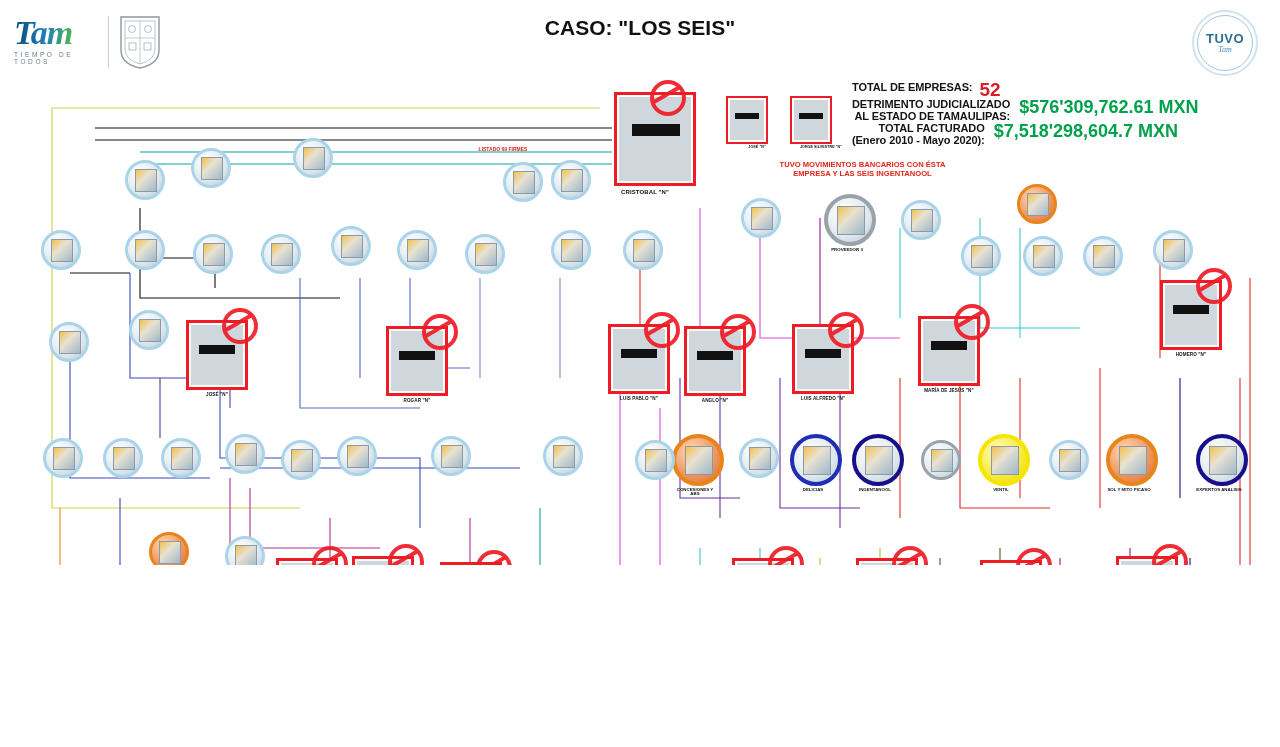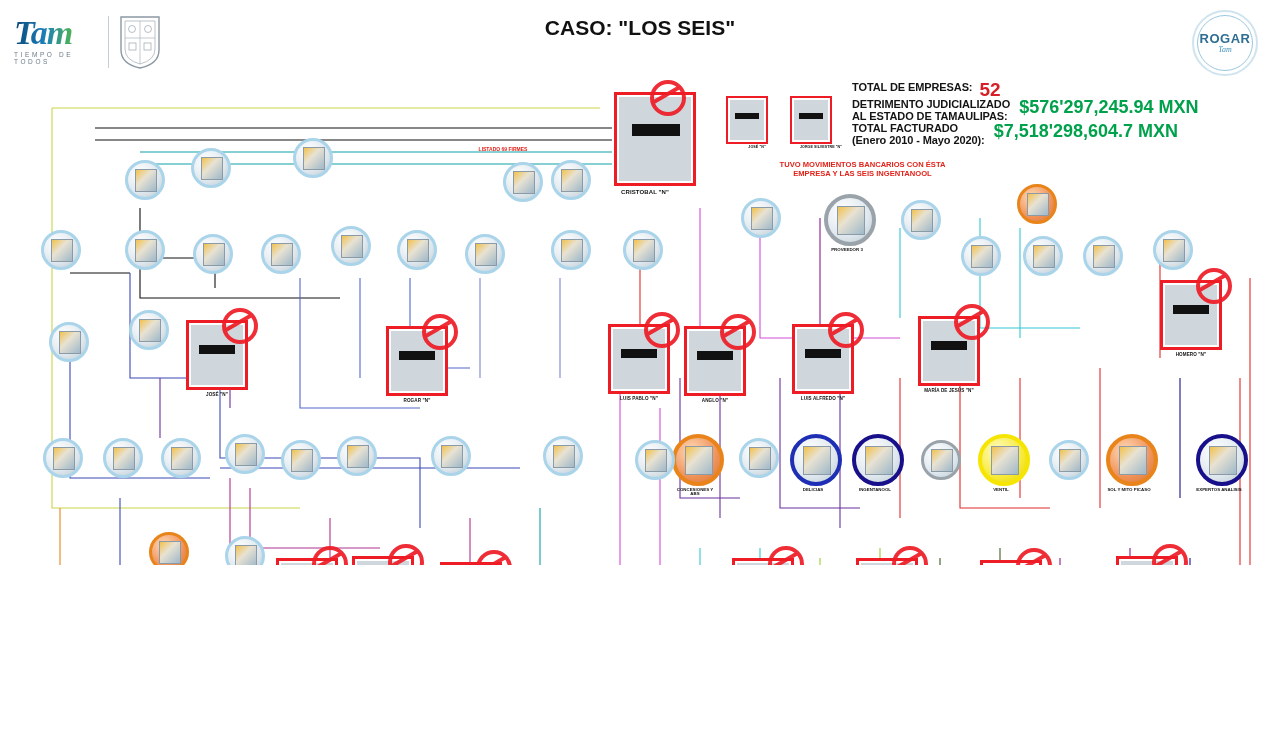--- a/index.html
+++ b/index.html
@@ -20,21 +20,21 @@
   .title2{font-size:21px;font-weight:bold;color:#111;margin-top:2px;}
 
   .uife{position:absolute;right:22px;top:10px;width:62px;height:62px;border-radius:50%;
         border:2px solid #cfe4ef;background:#fff;display:flex;align-items:center;justify-content:center;flex-direction:column;}
   .uife-ring{width:54px;height:54px;border-radius:50%;border:1px solid #9cc7de;display:flex;align-items:center;justify-content:center;flex-direction:column;}
   .uife-t{font-size:13px;font-weight:bold;color:#2e6e92;letter-spacing:.5px;line-height:12px;}
   .uife-tam{font-family:"Liberation Serif",serif;font-style:italic;font-size:8px;color:#3f93b9;}
 
   
   .stats{position:absolute;left:852px;top:82px;width:400px;}
-  .srow{display:flex;align-items:flex-start;margin-bottom:1px;}
+  .srow{display:flex;align-items:flex-start;margin-bottom:1px;text-align:right;}
   .slabel{font-size:11px;font-weight:bold;color:#141414;line-height:11.5px;letter-spacing:-.1px;}
   .sval-red{font-size:19px;font-weight:bold;color:#d61f26;margin-left:7px;line-height:16px;}
   .sval-green{font-size:18px;font-weight:bold;color:#00a14b;margin-left:9px;line-height:17px;white-space:nowrap;}
 
   .note-red{position:absolute;left:745px;top:160px;width:235px;text-align:center;
             font-size:7.6px;font-weight:bold;color:#e2231a;line-height:9px;}
 
   
   .canvas{position:absolute;left:0;top:78px;width:1280px;height:669px;}
   svg.wires{position:absolute;left:0;top:0;width:1280px;height:669px;}
@@ -128,36 +128,36 @@
     <rect x="11" y="29" width="7" height="7" fill="none" stroke="#9aa5ad" stroke-width="0.7"></rect>
     <rect x="26" y="29" width="7" height="7" fill="none" stroke="#9aa5ad" stroke-width="0.7"></rect>
   </svg>
 
   <div class="title-wrap">
     <div class="title2">CASO: "LOS SEIS"</div>
   </div>
 
   <div class="uife">
     <div class="uife-ring">
-      <div class="uife-t">ROGAR</div>
+      <div class="uife-t">TUVO</div>
       <div class="uife-tam">Tam</div>
     </div>
   </div>
 
   <div class="stats">
     <div class="srow">
       <div class="slabel">TOTAL DE EMPRESAS:</div>
       <div class="sval-red">52</div>
     </div>
     <div class="srow">
       <div>
         <div class="slabel">DETRIMENTO JUDICIALIZADO</div>
         <div class="slabel">AL ESTADO DE TAMAULIPAS:</div>
       </div>
-      <div class="sval-green">$576'297,245.94 MXN</div>
+      <div class="sval-green">$576'309,762.61 MXN</div>
     </div>
     <div class="srow">
       <div>
         <div class="slabel">TOTAL FACTURADO</div>
         <div class="slabel">(Enero 2010 - Mayo 2020):</div>
       </div>
       <div class="sval-green">$7,518'298,604.7 MXN</div>
     </div>
   </div>
 

